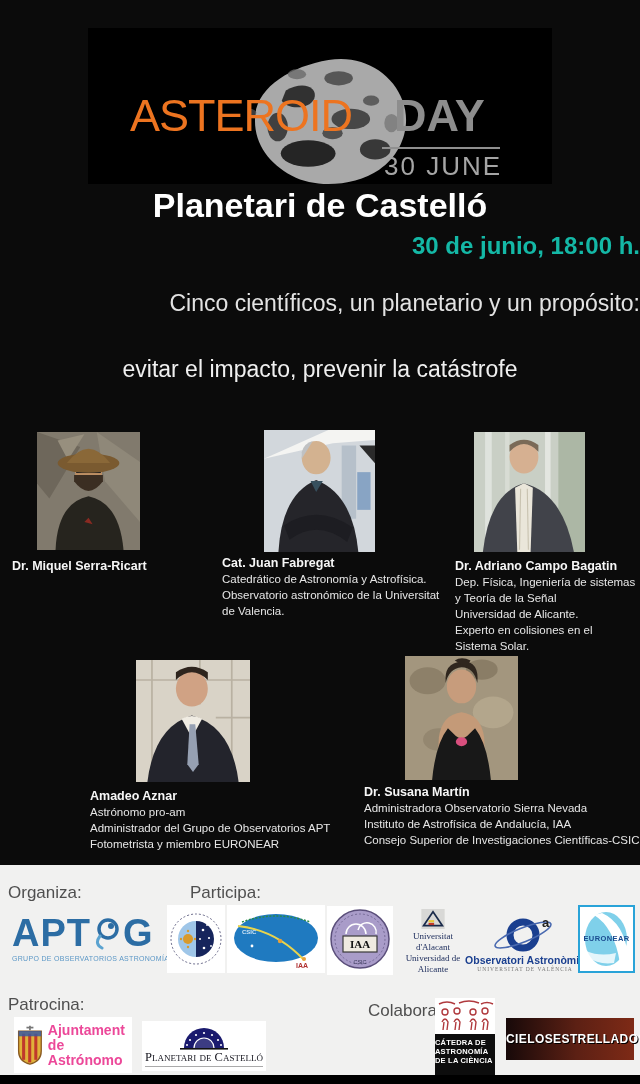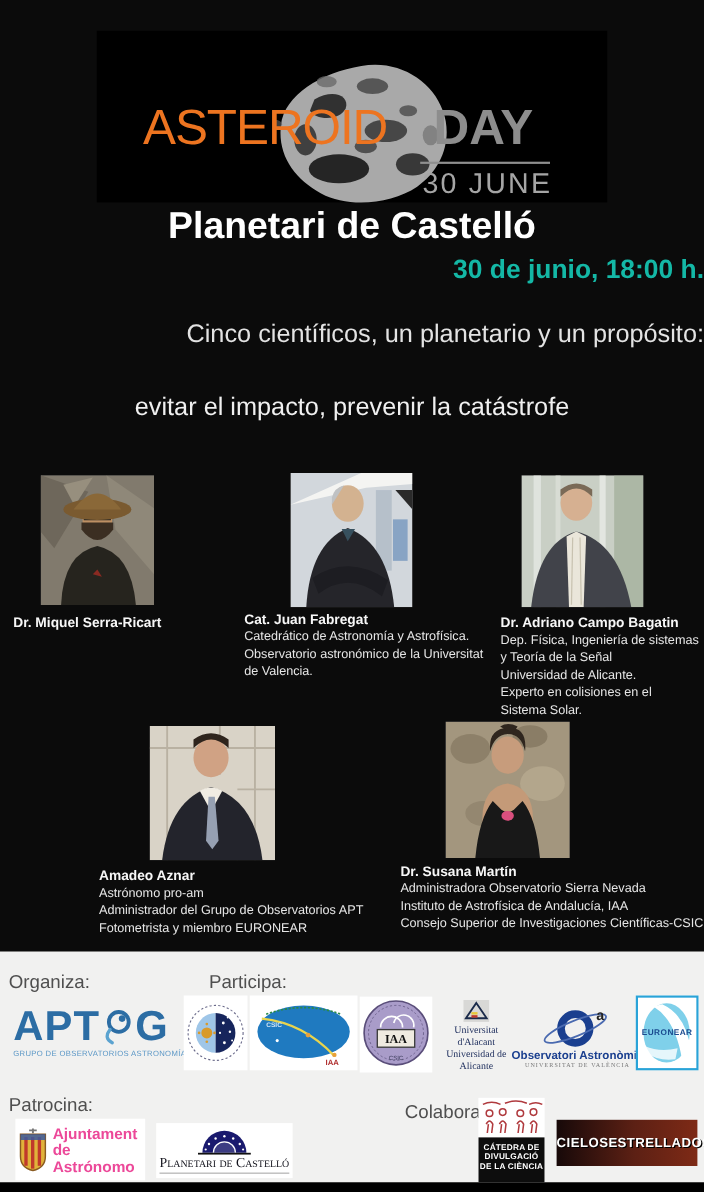--- a/index.html
+++ b/index.html
@@ -62,21 +62,21 @@
   .uv-t2{font-family:"Liberation Serif",serif;font-size:5.5px;color:#777;letter-spacing:1px;white-space:nowrap}
   .eu-label{position:absolute;left:0;top:27px;width:100%;text-align:center;font-size:7.5px;font-weight:700;color:#1a4a8f;letter-spacing:.4px;z-index:2}
 
   .aj{position:absolute;left:14px;top:152px;width:118px;height:56px;background:#fff;display:flex;align-items:center;padding:2px}
   .aj-txt{font-size:14px;font-weight:700;color:#ec4899;line-height:15px;margin-left:4px}
   .pl{position:absolute;left:142px;top:156px;width:124px;height:50px;background:#fff;display:flex;flex-direction:column;align-items:center;justify-content:center}
   .pl-txt{font-family:"Liberation Serif",serif;font-variant:small-caps;font-size:12.5px;color:#15151e;white-space:nowrap;border-bottom:1px solid #aaa;padding-bottom:1px}
 
   .cat{position:absolute;left:435px;top:133px;width:60px;height:77px;background:#fff;display:flex;flex-direction:column}
   .cat-art{height:36px}
-  .cat-box{flex:1;background:#0d0d0d;color:#fff;font-size:7.5px;font-weight:700;text-align:center;line-height:9px;padding-top:4px;letter-spacing:.2px}
+  .cat-box{flex:1;background:#0d0d0d;color:#fff;font-size:7.5px;font-weight:700;line-height:9px;padding-top:4px;letter-spacing:.2px}
   .cielos{position:absolute;left:506px;top:153px;width:128px;height:42px;background:linear-gradient(90deg,#170909,#5c2014 55%,#7e2a16);display:flex;flex-direction:row;align-items:center;justify-content:flex-start}
   .cielos-t{font-size:12px;font-weight:800;color:#fff;letter-spacing:.4px;white-space:nowrap;text-shadow:1px 1px 0 #000}
   .cielos-s{font-size:6.5px;color:#c05a4a;margin-top:2px;white-space:nowrap}
 
   .strip{position:absolute;left:0;top:1075px;width:640px;height:9px;background:#000}
 </style>
 </head>
 <body>
 
 <div class="poster">
@@ -361,21 +361,21 @@
             <circle cx="38" cy="14" r="3"></circle>
             <circle cx="50" cy="13" r="3"></circle>
           <path d="M7,24 Q10,18 13,24 L12,32 M8,32 L9,24"></path>
           <path d="M19,24 Q22,18 25,24 L24,32 M20,32 L21,24"></path>
           <path d="M35,24 Q38,18 41,24 L40,32 M36,32 L37,24"></path>
           <path d="M47,24 Q50,18 53,24 L52,32 M48,32 L49,24"></path>
         </g>
       </svg>
       <div class="cat-box">
         <div>CÁTEDRA DE</div>
-        <div>DIVULGACIÓ</div>
+        <div>ASTRONOMÍA</div>
         <div>DE LA CIÈNCIA</div>
       </div>
     </div>
 
     <div class="cielos">
       <div class="cielos-t">CIELOSESTRELLADOS</div>
       <div class="cielos-s">Actividades de Divulgación de la Astronomía</div>
     </div>
   </div>
 

